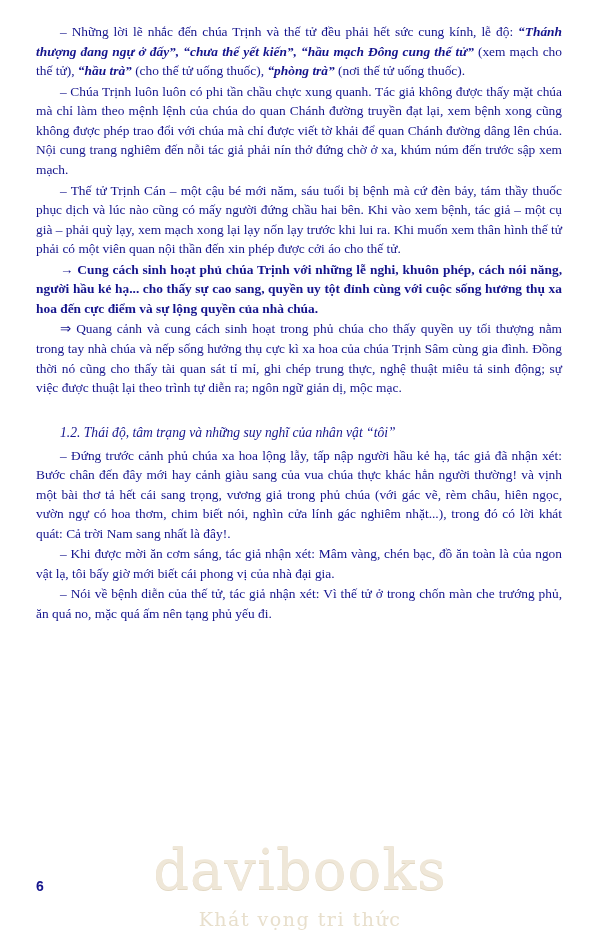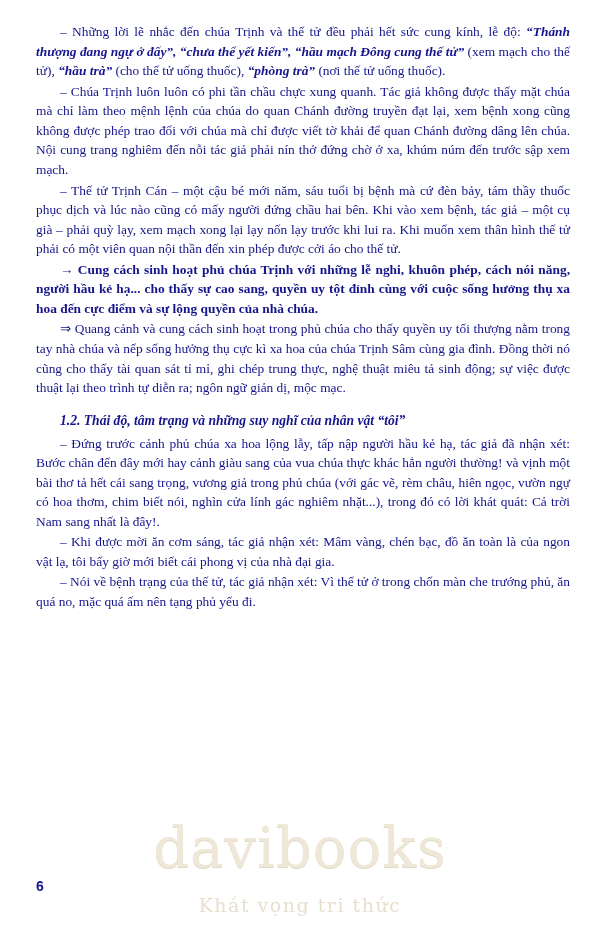--- a/index.html
+++ b/index.html
@@ -11,75 +11,75 @@
     height: 936px;
     background: #ffffff;
     font-family: "Liberation Serif", serif;
     color: #1a1a8c;
     position: relative;
     overflow: hidden;
   }
   .page {
     position: absolute;
     inset: 0;
-    padding: 22px 30px 0 36px;
+    padding: 22px 38px 0 36px;
     box-sizing: border-box;
   }
   .content {
     font-size: 13.4px;
     line-height: 1.46;
     text-align: justify;
     color: #14148c;
   }
   .para {
     margin: 0 0 1px 0;
     text-indent: 24px;
   }
   i, .i { }
   b, .b { font-weight: bold; }
   .bi { font-weight: bold; font-style: italic; }
   .heading {
-    font-weight: bold;
+    font-weight: normal;
     font-style: italic;
-    margin: 13px 0 3px 0;
+    margin: 25px 0 3px 0;
     text-indent: 24px;
     font-size: 13.6px;
   }
   .pagenum {
     position: absolute;
     left: 36px;
     bottom: 42px;
     font-family: "Liberation Sans", sans-serif;
     font-weight: bold;
     font-size: 14px;
     color: #14148c;
   }
   .watermark {
     position: absolute;
     left: 0;
     right: 0;
-    bottom: 20px;
+    bottom: 6px;
     text-align: center;
     pointer-events: none;
     user-select: none;
   }
   .wm-main {
     font-family: "DejaVu Serif", serif;
     font-size: 56px;
     color: #efe7d8;
     letter-spacing: 1px;
     line-height: 1;
     text-shadow: 0 1px 0 #e2d8c4;
   }
   .wm-sub {
     font-family: "DejaVu Serif", serif;
     font-size: 19px;
     color: #e8dfcc;
     letter-spacing: 1.5px;
-    margin-top: 18px;
+    margin-top: 10px;
   }
 </style>
 </head>
 <body>
 
 <div class="page">
   <div class="content">
 
     <p class="para">
       <span>– Những lời lẽ nhắc đến chúa Trịnh và thế tử đều phải hết sức cung kính, lễ độ: </span><span class="bi">“Thánh thượng đang ngự ở đấy”, “chưa thể yết kiến”, “hầu mạch Đông cung thế tử”</span><span> (xem mạch cho thế tử), </span><span class="bi">“hầu trà”</span><span> (cho thế tử uống thuốc), </span><span class="bi">“phòng trà”</span><span> (nơi thế tử uống thuốc).</span>
@@ -107,21 +107,21 @@
     <p class="para">
       <span>– Đứng trước cảnh phủ chúa xa hoa lộng lẫy, tấp nập người hầu kẻ hạ, tác giả đã nhận xét: </span><span class="i">Bước chân đến đây mới hay cảnh giàu sang của vua chúa thực khác hẳn người thường!</span><span> và vịnh một bài thơ tả hết cái sang trọng, vương giả trong phủ chúa (với </span><span class="i">gác vẽ, rèm châu, hiên ngọc, vườn ngự có hoa thơm, chim biết nói, nghìn cửa lính gác nghiêm nhặt...),</span><span> trong đó có lời khát quát: </span><span class="i">Cả trời Nam sang nhất là đây!.</span>
     </p>
 
     <p class="para">
       <span>– Khi được mời ăn cơm sáng, tác giả nhận xét: </span><span class="i">Mâm vàng, chén bạc, đồ ăn toàn là của ngon vật lạ, tôi bấy giờ mới biết cái phong vị của nhà đại gia.</span>
     </p>
 
 
     <p class="para">
-      <span>– Nói về bệnh trạng của thế tử, tác giả nhận xét: </span><span class="i">Vì thế tử ở trong chốn màn che trướng phủ, ăn quá no, mặc quá ấm nên tạng phủ yếu đi.</span>
+      <span>– Nói về bệnh diễn của thế tử, tác giả nhận xét: </span><span class="i">Vì thế tử ở trong chốn màn che trướng phủ, ăn quá no, mặc quá ấm nên tạng phủ yếu đi.</span>
     </p>
 
 
 
   </div>
 
   <div class="pagenum">6</div>
 </div>
 
 <div class="watermark">

